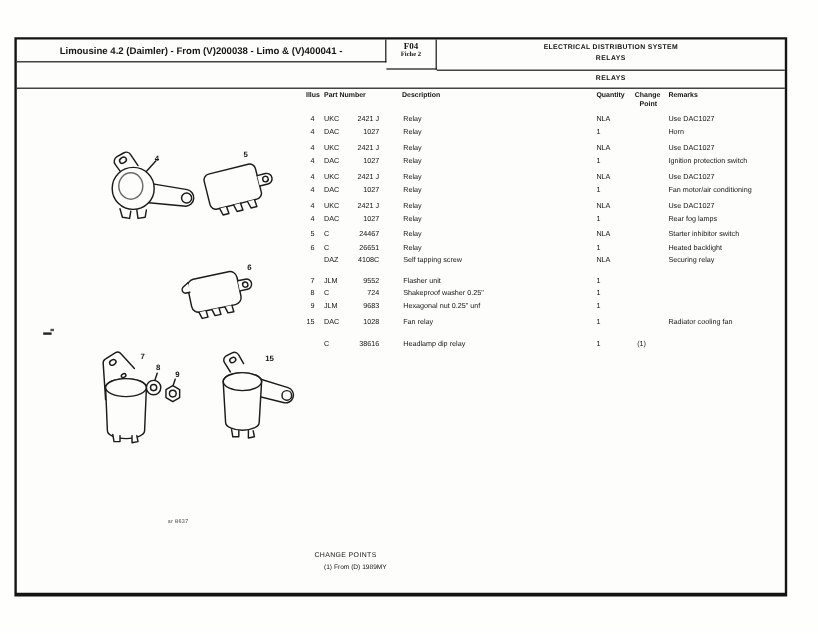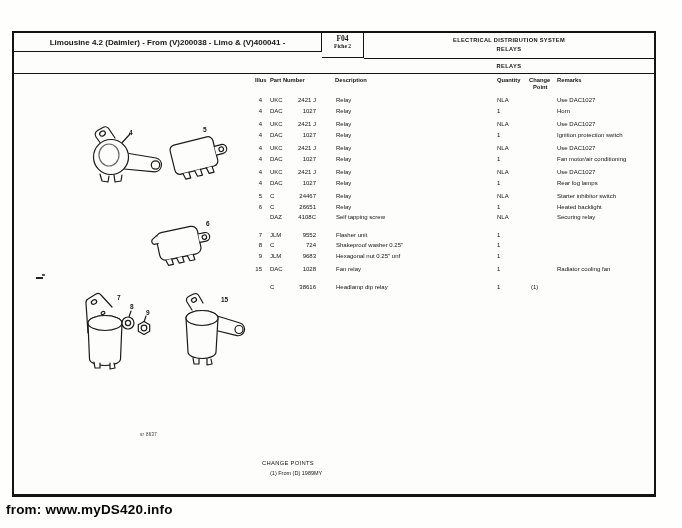--- a/index.html
+++ b/index.html
@@ -337,14 +337,13 @@
     <div class="illu-label lbl-15">15</div>
     <div class="plate-code">sr 8637</div>
     <div class="scan-artifact"></div>
 
     <div class="change-points">
       <div class="cp-title">CHANGE POINTS</div>
       <div class="cp-note">(1) From (D) 1989MY</div>
     </div>
   </div>
 
-  <div class="watermark">from: www.myDS420.info</div>
 </div>
 
 </body></html>

